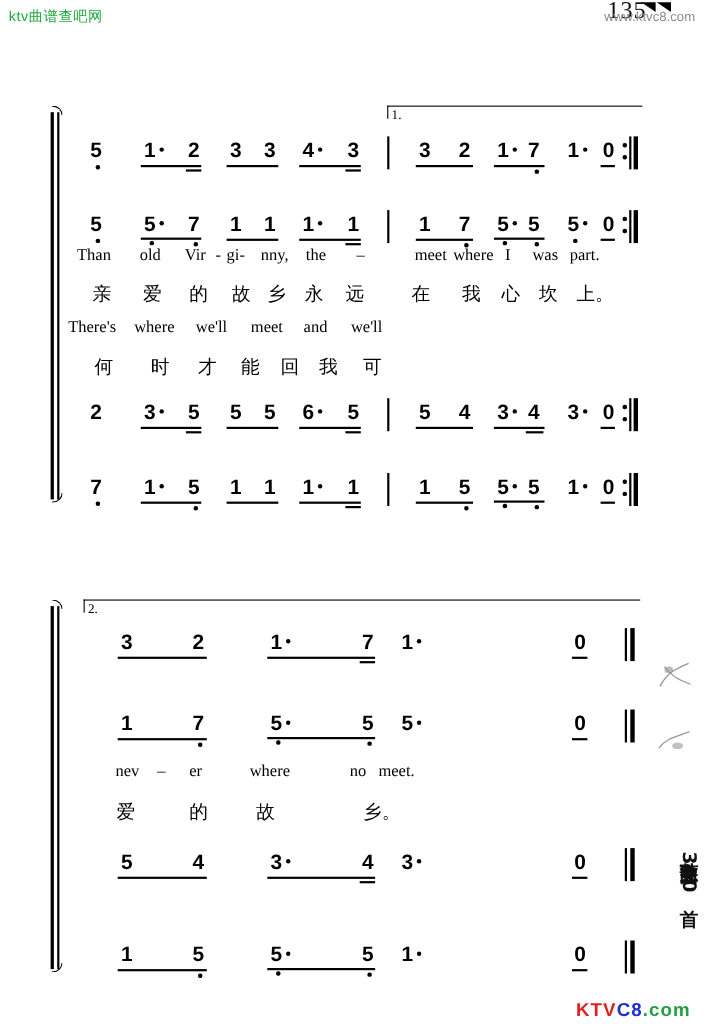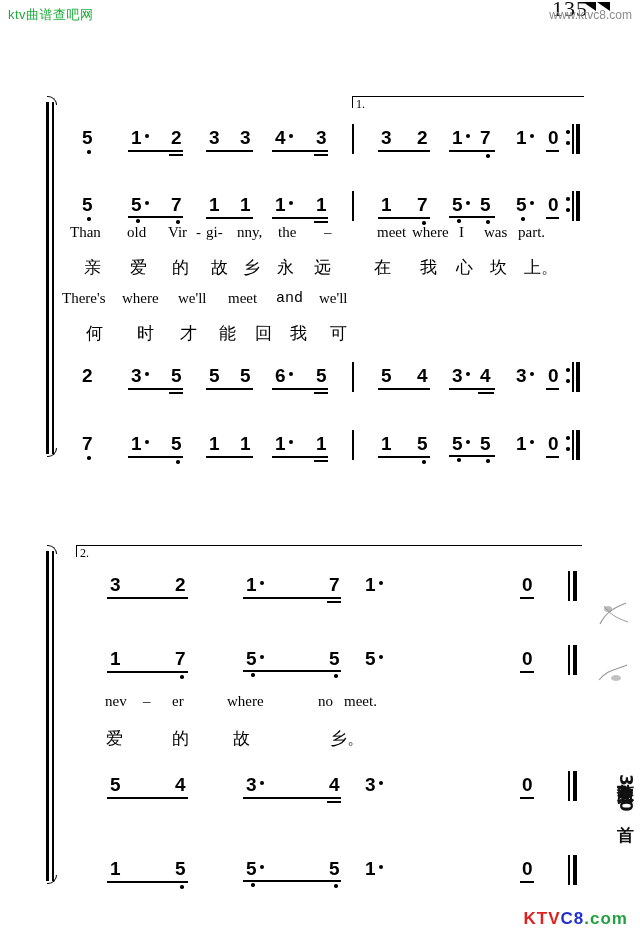--- a/index.html
+++ b/index.html
@@ -304,21 +304,21 @@
     <span class="lyric-word" style="left:456px;">心</span>
     <span class="lyric-word" style="left:490px;">坎</span>
     <span class="lyric-word" style="left:524px;">上。</span>
   </div>
 
   <div class="lyric en" id="s1-lyric-en-2" style="top:194px; left:0; width:640px; height:20px;">
     <span class="lyric-word" style="left:62px;">There's</span>
     <span class="lyric-word" style="left:122px;">where</span>
     <span class="lyric-word" style="left:178px;">we'll</span>
     <span class="lyric-word" style="left:228px;">meet</span>
-    <span class="lyric-word" style="left:276px;font-family:Liberation Mono, monospace;">and</span>
+    <span class="lyric-word" style="left:276px;">and</span>
     <span class="lyric-word" style="left:319px;">we'll</span>
   </div>
 
   <div class="lyric cn" id="s1-lyric-cn-2" style="top:226px; left:0; width:640px; height:22px;">
     <span class="lyric-word" style="left:86px;">何</span>
     <span class="lyric-word" style="left:137px;">时</span>
     <span class="lyric-word" style="left:180px;">才</span>
     <span class="lyric-word" style="left:219px;">能</span>
     <span class="lyric-word" style="left:255px;">回</span>
     <span class="lyric-word" style="left:290px;">我</span>

